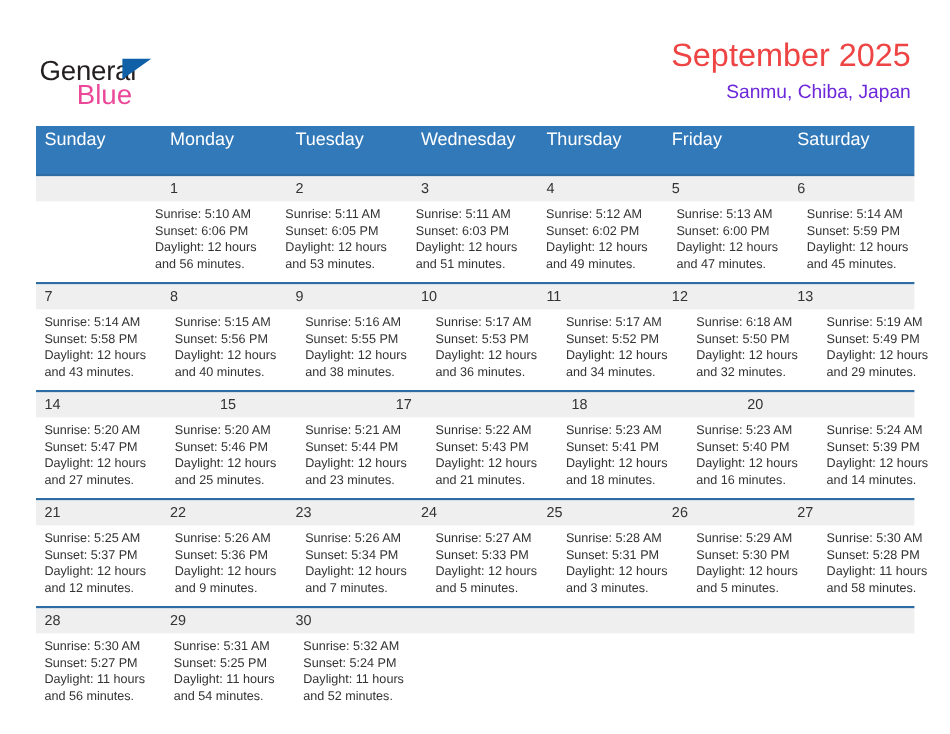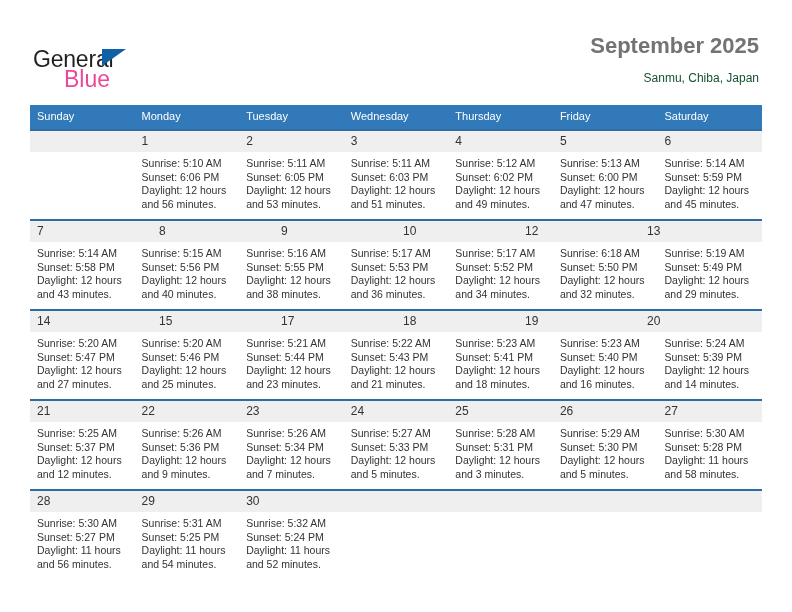--- a/index.html
+++ b/index.html
@@ -57,50 +57,49 @@
     color: #ec4899;
   }
 
   .title-block {
     position: absolute;
     right: 33px;
     top: 30px;
     text-align: right;
   }
   .cal-title {
-    font-size: 22px;
-    color: #737373;
+    font-size: 27px;
+    color: #ef4444;
     line-height: 32px;
     white-space: nowrap;
-    font-weight: bold;
   }
   .cal-subtitle {
-    font-size: 12px;
-    color: #14532d;
+    font-size: 16px;
+    color: #6d28d9;
     line-height: 20px;
     margin-top: 6px;
     white-space: nowrap;
   }
 
   
   .calendar {
     position: absolute;
     left: 30px;
     top: 105px;
     width: 732px;
   }
   .weekday-row {
     display: flex;
     background: #3179b8;
   }
   .weekday-cell {
     flex: 1 1 0;
     box-sizing: border-box;
-    padding: 4px 0 5px 7px;
-    font-size: 11px;
+    padding: 4px 0 21px 7px;
+    font-size: 15px;
     color: #ffffff;
     line-height: 15px;
     white-space: nowrap;
   }
 
   .week-row {
     position: relative;
     border-top: 2px solid #2e6da4;
   }
   .week-row:first-of-type {
@@ -116,20 +115,21 @@
     padding: 3px 0 3px 7px;
     font-size: 12px;
     color: #333333;
     line-height: 15px;
     height: 21px;
   }
   .detail-band {
     display: flex;
     background: #ffffff;
     height: 67px;
+    gap: 12px;
   }
   .detail-cell {
     flex: 1 1 0;
     box-sizing: border-box;
     padding: 5px 5px 0 7px;
     font-size: 10.5px;
     color: #333333;
     line-height: 13.6px;
   }
   .detail-cell div {
@@ -226,20 +226,21 @@
       </div>
     </div>
   </div>
 
   <div class="week-row">
     <div class="daynum-band">
       <div class="daynum-cell">7</div>
       <div class="daynum-cell">8</div>
       <div class="daynum-cell">9</div>
       <div class="daynum-cell">10</div>
+      <div class="daynum-cell">11</div>
       <div class="daynum-cell">12</div>
       <div class="daynum-cell">13</div>
     </div>
     <div class="detail-band">
       <div class="detail-cell">
         <div>Sunrise: 5:14 AM</div>
         <div>Sunset: 5:58 PM</div>
         <div>Daylight: 12 hours</div>
         <div>and 43 minutes.</div>
       </div>
@@ -281,21 +282,20 @@
       </div>
     </div>
   </div>
 
   <div class="week-row">
     <div class="daynum-band">
       <div class="daynum-cell">14</div>
       <div class="daynum-cell">15</div>
       <div class="daynum-cell">17</div>
       <div class="daynum-cell">18</div>
-      <div class="daynum-cell">19</div>
       <div class="daynum-cell">20</div>
     </div>
     <div class="detail-band">
       <div class="detail-cell">
         <div>Sunrise: 5:20 AM</div>
         <div>Sunset: 5:47 PM</div>
         <div>Daylight: 12 hours</div>
         <div>and 27 minutes.</div>
       </div>
       <div class="detail-cell">

